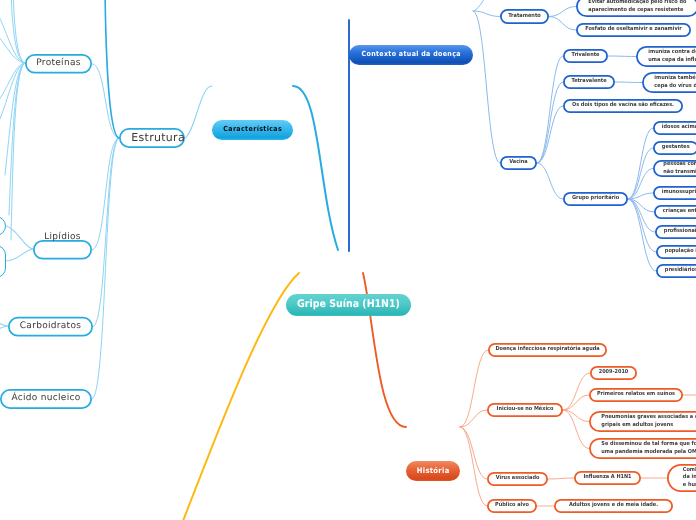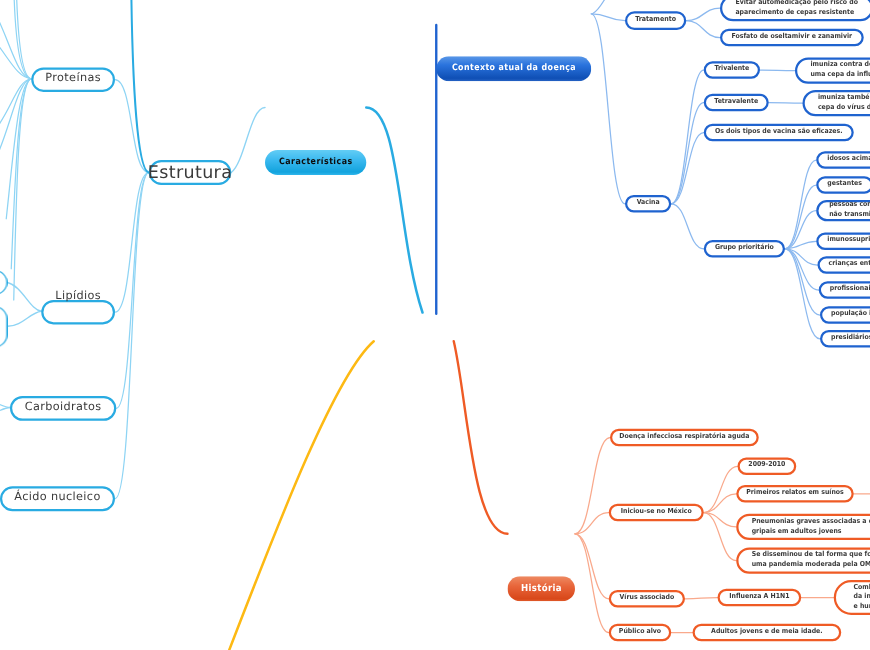--- a/index.html
+++ b/index.html
@@ -129,24 +129,25 @@
       <rect x="589.9" y="411.9" width="139.215625" height="19.2" rx="9.6" ry="9.6" fill="#fff" stroke="#ef5b25" stroke-width="1.8"></rect>
       <rect x="589.9" y="438.9" width="149.621875" height="19.2" rx="9.6" ry="9.6" fill="#fff" stroke="#ef5b25" stroke-width="1.8"></rect>
       <rect x="487.9" y="472.9" width="59.2" height="12.2" rx="6.1" ry="6.1" fill="#fff" stroke="#ef5b25" stroke-width="1.8"></rect>
       <rect x="574.9" y="471.9" width="65.2" height="12.2" rx="6.1" ry="6.1" fill="#fff" stroke="#ef5b25" stroke-width="1.8"></rect>
       <rect x="667.9" y="464.9" width="123.465625" height="26.2" rx="13.1" ry="13.1" fill="#fff" stroke="#ef5b25" stroke-width="1.8"></rect>
       <rect x="487.9" y="499.9" width="48.2" height="12.2" rx="6.1" ry="6.1" fill="#fff" stroke="#ef5b25" stroke-width="1.8"></rect>
       <rect x="554.9" y="499.9" width="117.2" height="12.2" rx="6.1" ry="6.1" fill="#fff" stroke="#ef5b25" stroke-width="1.8"></rect>
     </svg>
 <div class="node st-lcyan" style="left: -46px; top: 216px; width: 52px; height: 20px; border-radius: 10px; border: 1.7px solid rgb(41, 171, 226);"></div>
     <div class="node st-lcyan" style="left: -46px; top: 245px; width: 52px; height: 33px; border-radius: 10px; border: 1.7px solid rgb(41, 171, 226);"></div>
+    <div class="node st-central" style="left: 286px; top: 250px; width: 125px; height: 22px; border-radius: 11px; font-size: 10.5px; font-weight: bold; color: rgb(255, 255, 255); border: none; background: linear-gradient(rgb(99, 210, 207) 0%, rgb(78, 202, 200) 45%, rgb(44, 181, 182) 92%, rgb(60, 194, 194) 100%) transparent;"><span class="lbl">Gripe Suína (H1N1)</span></div>
     <div class="node st-bcyan" style="left: 212px; top: 76px; width: 81px; height: 20px; border-radius: 10px; font-size: 7px; letter-spacing: 0.38px; text-indent: 0.38px; font-weight: bold; color: rgb(13, 13, 13); border: none; background: linear-gradient(rgb(99, 205, 245) 0%, rgb(57, 184, 239) 42%, rgb(19, 163, 221) 88%, rgb(47, 182, 236) 100%) transparent;"><span class="lbl">Características</span></div>
     <div class="node st-bblue" style="left: 349px; top: 1px; width: 124px; height: 20px; border-radius: 10px; font-size: 7px; letter-spacing: 0.34px; text-indent: 0.34px; font-weight: bold; color: rgb(255, 255, 255); border: none; background: linear-gradient(rgb(90, 152, 232) 0%, rgb(42, 115, 221) 35%, rgb(15, 79, 181) 88%, rgb(38, 99, 196) 100%) transparent;"><span class="lbl">Contexto atual da doença</span></div>
     <div class="node st-borange" style="left: 406px; top: 417px; width: 54px; height: 20px; border-radius: 10px; font-size: 7.6px; letter-spacing: 0.3px; text-indent: 0.3px; font-weight: bold; color: rgb(255, 255, 255); border: none; background: linear-gradient(rgb(238, 138, 98) 0%, rgb(232, 101, 58) 40%, rgb(216, 72, 26) 90%, rgb(224, 91, 43) 100%) transparent;"><span class="lbl">História</span></div>
-    <div class="node st-lcyan" style="left: 119px; top: 128px; width: 66px; height: 20px; border-radius: 10px; font-size: 14px; font-weight: normal; color: rgb(58, 58, 58); border: none; background: transparent;"><span class="lbl">Estrutura</span></div>
+    <div class="node st-lcyan" style="left: 119px; top: 128px; width: 66px; height: 20px; border-radius: 10px; font-size: 11px; font-weight: normal; color: rgb(58, 58, 58); border: none; background: transparent; justify-content: flex-end;"><span class="lbl">Estrutura</span></div>
     <div class="node st-lcyan" style="left: 25px; top: 54px; width: 67px; height: 19.5px; border-radius: 9.75px; font-size: 9px; font-weight: normal; color: rgb(58, 58, 58); border: none; background: transparent;"><span class="lbl">Proteínas</span></div>
     <div class="node st-lcyan" style="left: 33px; top: 228px; width: 59px; height: 19.5px; border-radius: 9.75px; font-size: 9px; font-weight: normal; color: rgb(58, 58, 58); border: none; background: transparent;"><span class="lbl">Lipídios</span></div>
     <div class="node st-lcyan" style="left: 8px; top: 316.8px; width: 85px; height: 19.8px; border-radius: 9.9px; font-size: 9px; font-weight: normal; color: rgb(58, 58, 58); border: none; background: transparent;"><span class="lbl">Carboidratos</span></div>
     <div class="node st-lcyan" style="left: 0px; top: 389px; width: 92px; height: 20px; border-radius: 10px; font-size: 9px; font-weight: normal; color: rgb(58, 58, 58); border: none; background: transparent;"><span class="lbl">Ácido nucleico</span></div>
     <div class="node st-lblue" style="left: 500px; top: 9px; width: 49px; height: 15px; border-radius: 7.5px; font-size: 5.6px; font-weight: bold; color: rgb(58, 58, 58); border: none; background: transparent;"><span class="lbl">Tratamento</span></div>
     <div class="node st-lblue" style="left: 576px; top: -4px; padding-left: 12.35px; padding-right: 12.35px; height: 21px; text-align: left; border-radius: 10.5px; font-size: 5.5px; font-weight: bold; color: rgb(58, 58, 58); border: none; background: transparent;"><span class="lbl">Evitar automedicação pelo risco do
 aparecimento de cepas resistente</span></div>
     <div class="node st-lblue" style="left: 576px; top: 23px; width: 115px; height: 14px; border-radius: 7px; font-size: 5.5px; font-weight: bold; color: rgb(58, 58, 58); border: none; background: transparent;"><span class="lbl">Fosfato de oseltamivir e zanamivir</span></div>
     <div class="node st-lblue" style="left: 500px; top: 156px; width: 37px; height: 14px; border-radius: 7px; font-size: 5.5px; font-weight: bold; color: rgb(58, 58, 58); border: none; background: transparent;"><span class="lbl">Vacina</span></div>
     <div class="node st-lblue" style="left: 563px; top: 49px; width: 45px; height: 14px; border-radius: 7px; font-size: 5.5px; font-weight: bold; color: rgb(58, 58, 58); border: none; background: transparent;"><span class="lbl">Trivalente</span></div>

